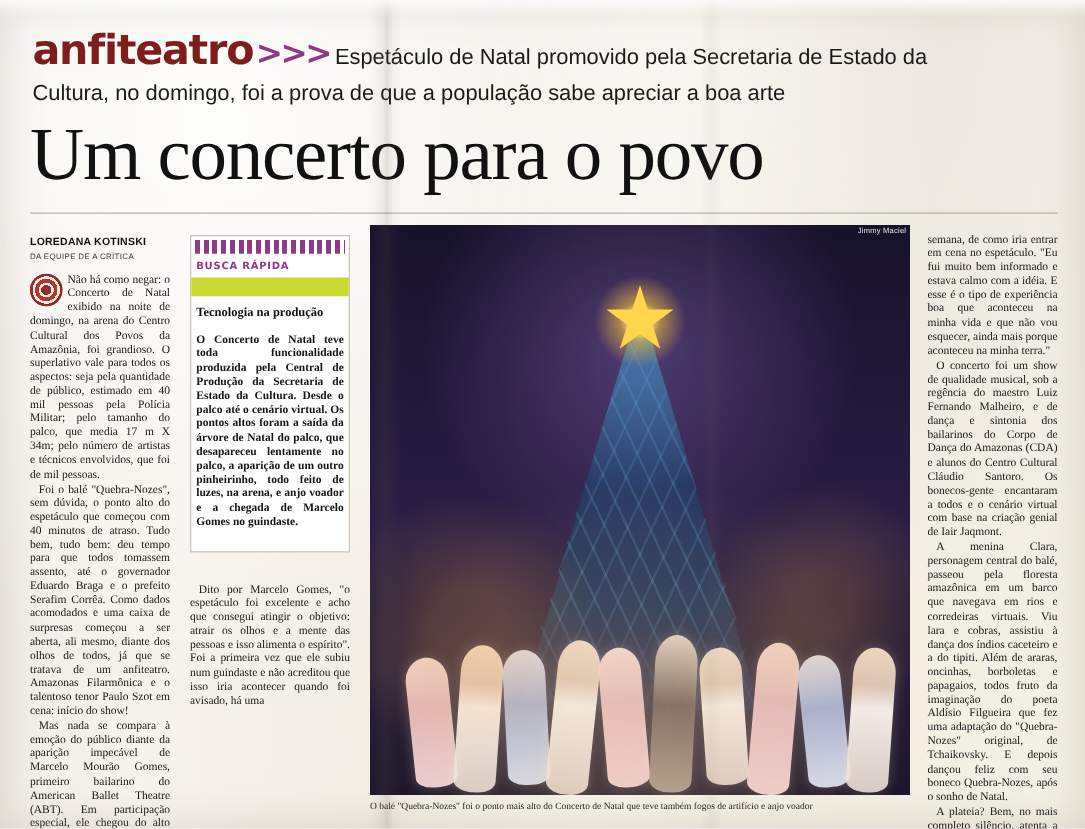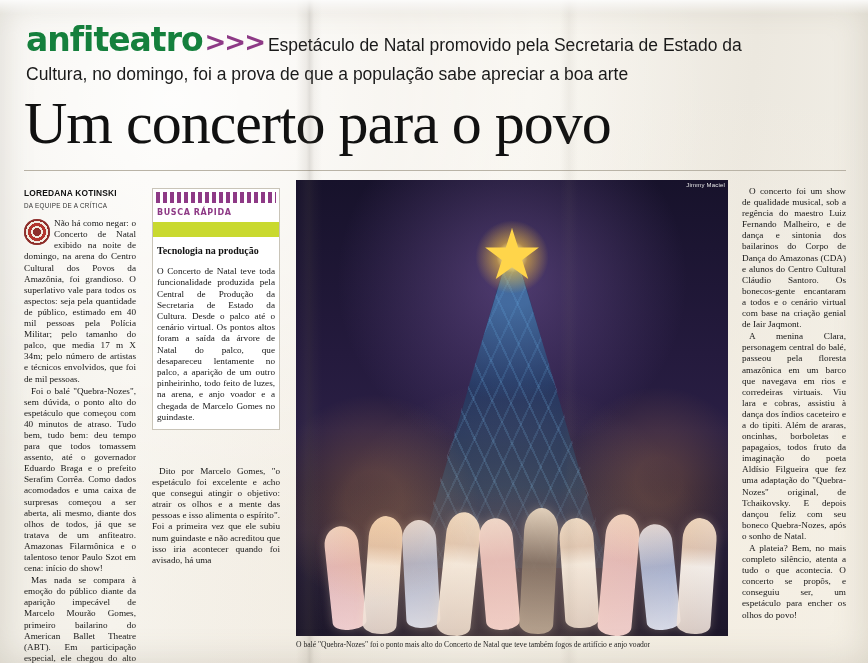--- a/index.html
+++ b/index.html
@@ -55,21 +55,21 @@
   #masthead {
     position: absolute;
     left: 26px;
     top: 20px;
     width: 820px;
   }
   .section-name {
     font-family: "DejaVu Sans", sans-serif;
     font-weight: bold;
     font-size: 33px;
-    color: #15803d;
+    color: #7f1d1d;
     letter-spacing: -1px;
     display: inline-block;
     vertical-align: baseline;
   }
   .arrows {
     font-family: "DejaVu Sans", sans-serif;
     font-weight: bold;
     font-size: 26px;
     color: #8e3a86;
     letter-spacing: -2px;
@@ -200,26 +200,26 @@
   #busca-title {
     font-family: "Liberation Serif", serif;
     font-weight: bold;
     font-size: 10px;
     line-height: 16px;
     color: #111;
     padding: 6px 4px 7px 4px;
   }
   #busca-text {
     font-family: "Liberation Serif", serif;
-    font-weight: normal;
+    font-weight: bold;
     font-size: 9.2px;
     line-height: 11.2px;
     text-align: justify;
     color: #141414;
-    padding: 0 4px 6px 4px;
+    padding: 0 4px 18px 4px;
   }
 
   
   #col3 {
     left: 152px;
     top: 466px;
     width: 128px;
   }
 
   
@@ -404,20 +404,21 @@
       <div class="dancer blue" style="left:346px;bottom:6px;height:106px;transform:rotate(-6deg);"></div>
       <div class="dancer" style="left:384px;bottom:2px;height:116px;transform:rotate(4deg);"></div>
 
       <div id="spots"></div>
     </div>
     <div class="credit">Jimmy Maciel</div>
   </div>
   <div id="photo-caption">O balé "Quebra-Nozes" foi o ponto mais alto do Concerto de Natal que teve também fogos de artifício e anjo voador</div>
 
   <div class="col" id="col4">
+    <p class="first">semana, de como iria entrar em cena no espetáculo. "Eu fui muito bem informado e estava calmo com a idéia. E esse é o tipo de experiência boa que aconteceu na minha vida e que não vou esquecer, ainda mais porque aconteceu na minha terra."</p>
     <p>O concerto foi um show de qualidade musical, sob a regência do maestro Luiz Fernando Malheiro, e de dança e sintonia dos bailarinos do Corpo de Dança do Amazonas (CDA) e alunos do Centro Cultural Cláudio Santoro. Os bonecos-gente encantaram a todos e o cenário virtual com base na criação genial de Iair Jaqmont.</p>
     <p>A menina Clara, personagem central do balé, passeou pela floresta amazônica em um barco que navegava em rios e corredeiras virtuais. Viu lara e cobras, assistiu à dança dos índios caceteiro e a do tipiti. Além de araras, oncinhas, borboletas e papagaios, todos fruto da imaginação do poeta Aldísio Filgueira que fez uma adaptação do "Quebra-Nozes" original, de Tchaikovsky. E depois dançou feliz com seu boneco Quebra-Nozes, após o sonho de Natal.</p>
     <p>A plateia? Bem, no mais completo silêncio, atenta a tudo o que acontecia. O concerto se propôs, e conseguiu ser, um espetáculo para encher os olhos do povo!</p>
   </div>
 
   <div id="fold"></div>
   <div id="fold2"></div>
   <div id="edge-shade"></div>
   <div class="torn-top"></div>
 </div>

